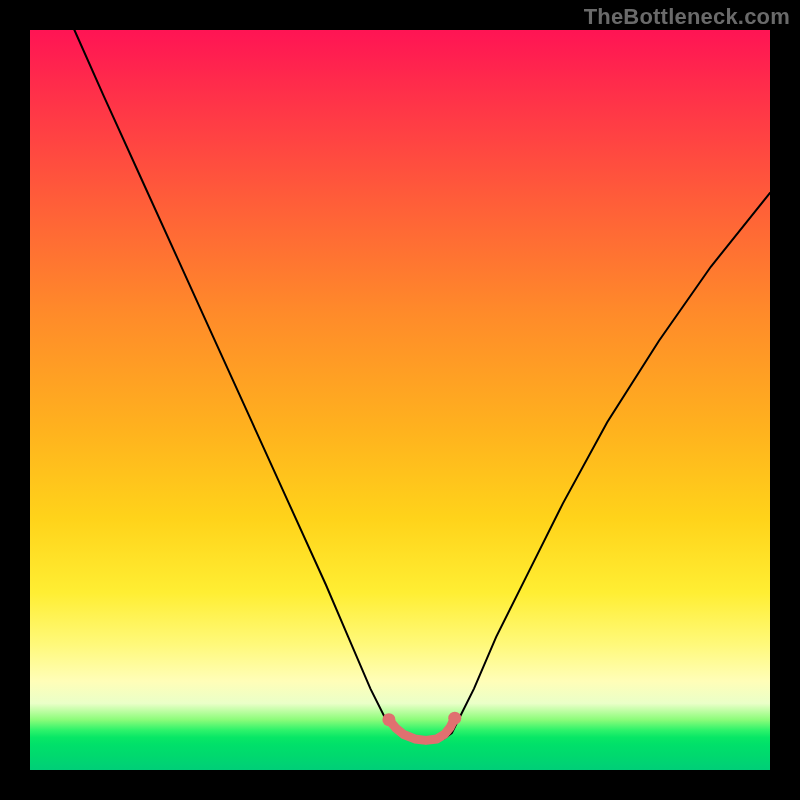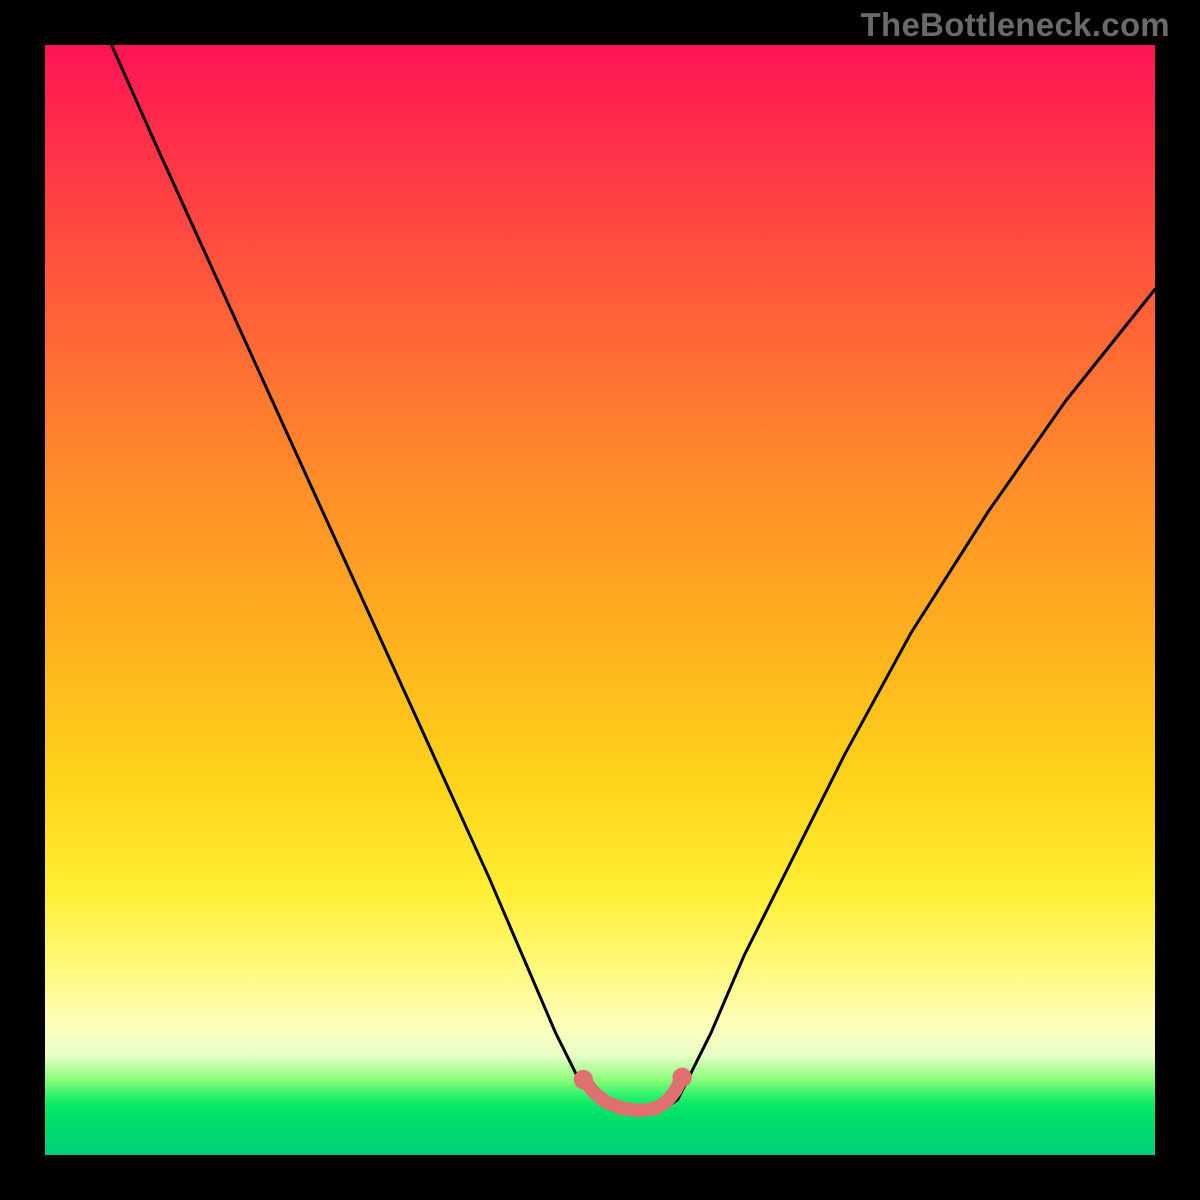--- a/index.html
+++ b/index.html
@@ -40,21 +40,21 @@
       #2ff36b 94.6%,
       #08e766 95.6%,
       #00e06a 96.6%,
       #00d96e 98%,
       #00ce78 100%
     );
   }
   .watermark {
     position: absolute;
     top: 4px;
-    right: 20px;
+    right: 10px;
     color: #6a6a6a;
     font-size: 22px;
     font-weight: 600;
     letter-spacing: 0.2px;
     user-select: none;
   }
   svg.curve {
     position: absolute;
     inset: 0;
     width: 100%;

